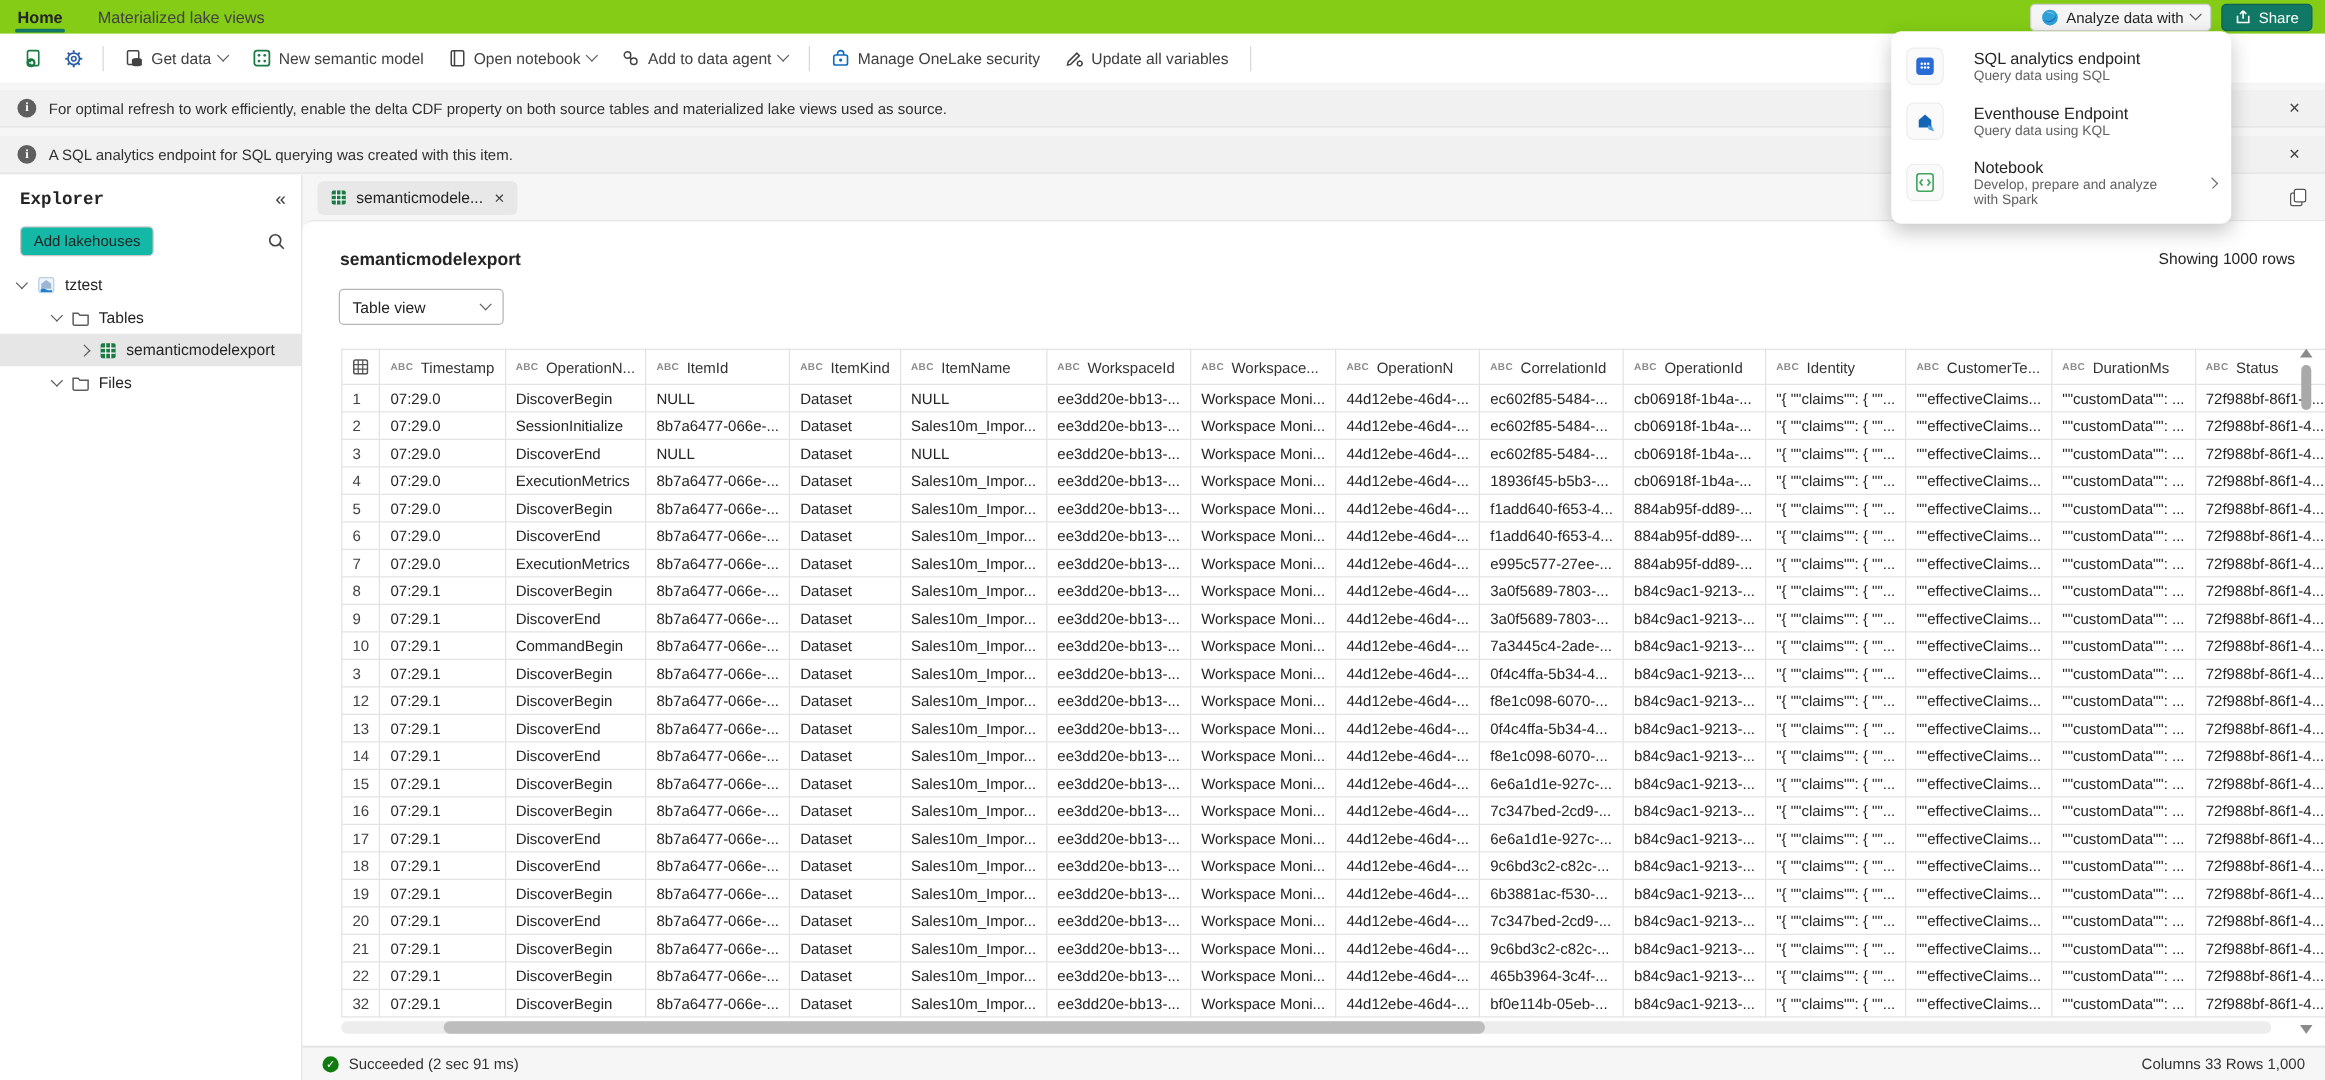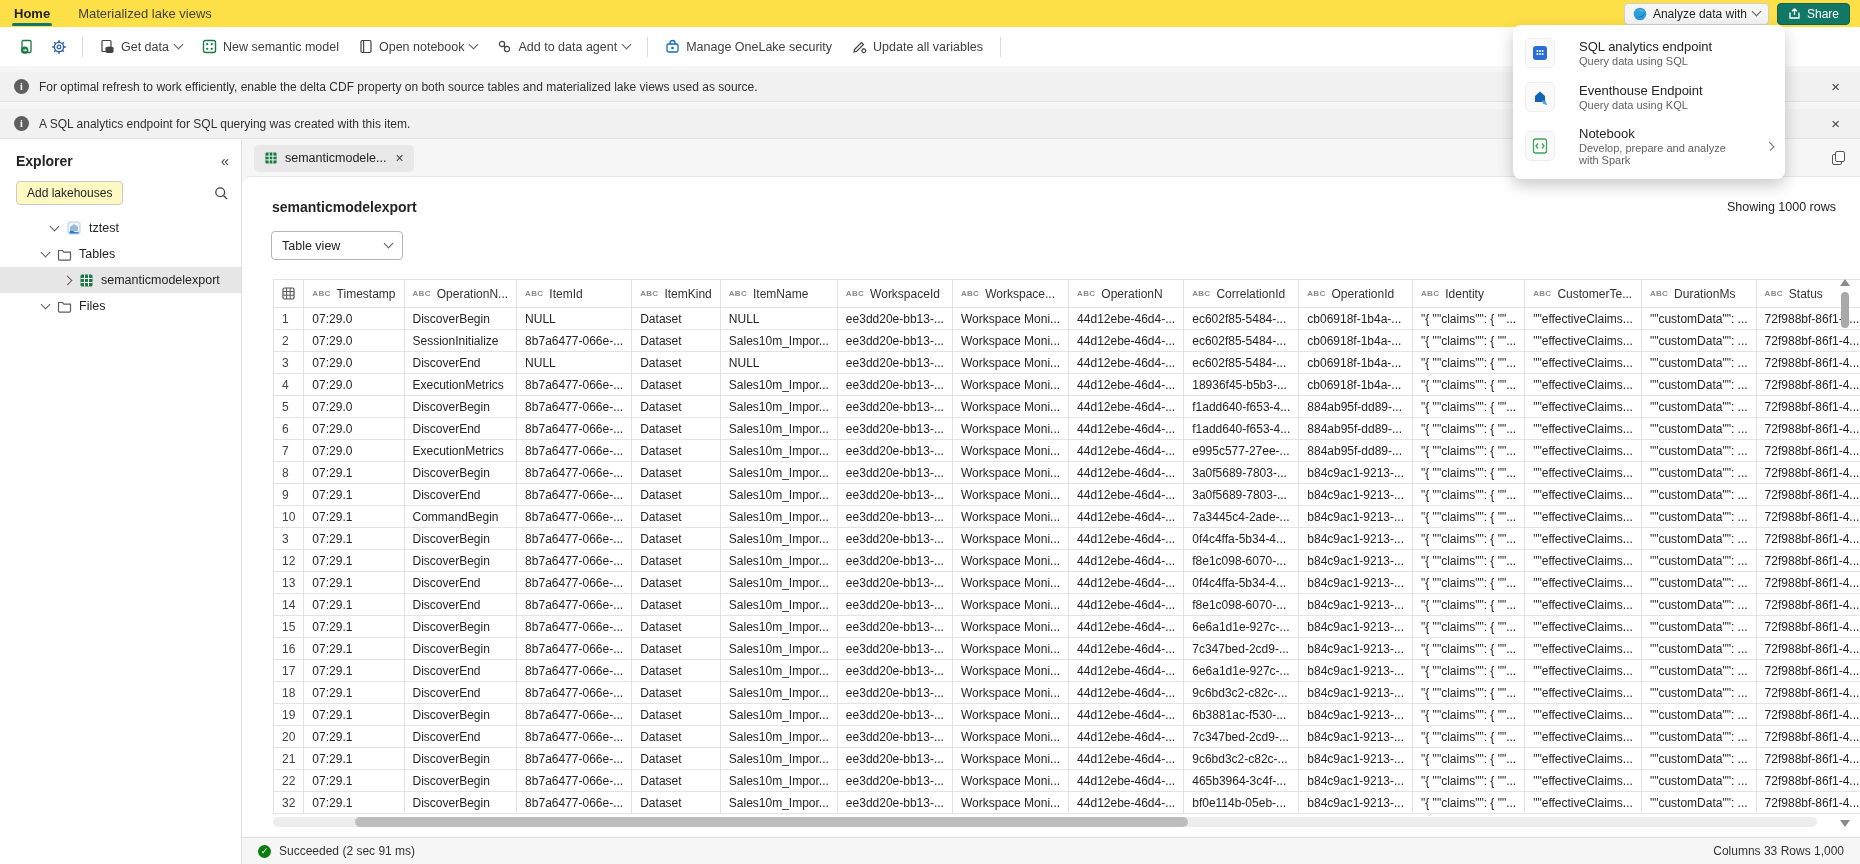--- a/index.html
+++ b/index.html
@@ -1,21 +1,21 @@
 <!DOCTYPE html>
 <html><head>
 <meta charset="utf-8">
 <style>
   * { margin:0; padding:0; box-sizing:border-box; }
   html,body { width:1860px; height:864px; overflow:hidden;
     font-family:"Liberation Sans","DejaVu Sans",sans-serif; color:#242424; background:#f6f6f6; }
   .app { position:relative; width:1860px; height:864px; }
 
   
-  .topbar { position:absolute; left:0; top:0; width:1860px; height:27px; background:#fde047; display:flex; align-items:center; }
+  .topbar { position:absolute; left:0; top:0; width:1860px; height:27px; background:#84cc16; display:flex; align-items:center; }
   .topbar .tabs { display:flex; height:100%; }
   .top-tab { padding:0 14px; font-size:13px; display:flex; align-items:center; position:relative; color:#424242; cursor:pointer; }
   .top-tab.active { color:#242424; font-weight:700; }
   .top-tab.active::after { content:""; position:absolute; left:12px; right:12px; bottom:1px; height:3px; background:#117865; border-radius:2px; }
   .topbar-right { margin-left:auto; display:flex; align-items:center; gap:8px; padding-right:10px; }
   .analyze-btn { display:flex; align-items:center; gap:6px; height:22px; padding:0 8px; background:#f5f5f5;
     border:1px solid #cfcfcf; border-radius:4px; font-size:12px; color:#242424; cursor:pointer; }
   .share-btn { display:flex; align-items:center; gap:6px; height:22px; padding:0 10px; background:#117865;
     border:1px solid #0e6354; border-radius:4px; font-size:12px; color:#fff; cursor:pointer; }
 
@@ -31,29 +31,29 @@
   .banner { position:absolute; left:0; width:1860px; height:30px; background:#f1f1f1; border-bottom:1px solid #e3e3e3;
     display:flex; align-items:center; padding:0 14px; gap:10px; font-size:12px; color:#303030; }
   .banner1 { top:72px; } .banner2 { top:109px; }
   .info-ic { width:15px; height:15px; border-radius:50%; background:#5f5f5f; color:#fff; font-size:10px; font-weight:700;
     display:flex; align-items:center; justify-content:center; font-family:"Liberation Serif","DejaVu Serif",serif; flex:0 0 auto; }
   .banner .close-x { margin-left:auto; font-size:15px; color:#424242; cursor:pointer; padding:0 6px; }
 
   
   .workspace { position:absolute; left:0; top:140px; width:1860px; height:724px; display:flex; }
   .explorer { width:242px; background:#fff; border-right:1px solid #e0e0e0; position:relative; flex:0 0 auto; }
-  .exp-head { display:flex; align-items:flex-end; padding:12px 12px 4px 16px; }
+  .exp-head { display:flex; align-items:flex-start; padding:12px 12px 4px 16px;font-family:Liberation Mono, monospace; }
   .exp-title { font-size:14px; font-weight:700; }
   .collapse-ic { margin-left:auto; font-size:15px; color:#424242; cursor:pointer; }
   .exp-actions { display:flex; align-items:center; padding:8px 12px 10px 16px; }
-  .add-lakehouses { font-size:12px; padding:4px 10px; border:1px solid #c9c9c9; border-radius:4px; background:#fef9c3; cursor:pointer; color:#242424; }
+  .add-lakehouses { font-size:12px; padding:4px 10px; border:1px solid #c9c9c9; border-radius:4px; background:#14b8a6; cursor:pointer; color:#242424; }
   .search-ic { margin-left:auto; cursor:pointer; display:flex; }
   .tree-row { display:flex; align-items:center; height:26px; font-size:12.5px; gap:7px; cursor:pointer; color:#242424; }
   .tree-row.sel { background:#e6e6e6; }
-  .lv0 { padding-left:12px;margin-left:37px; } .lv1 { padding-left:40px; } .lv2 { padding-left:62px; }
+  .lv0 { padding-left:12px; } .lv1 { padding-left:40px; } .lv2 { padding-left:62px; }
   .tree-chev { width:10px; display:flex; justify-content:center; }
   .tree-chev .chev { border-color:#5c5c5c; }
 
   
   .content { position:relative; flex:1 1 auto; }
   .tabstrip { position:absolute; left:0; top:0; right:0; height:36px; display:flex; align-items:center; }
   .doc-tab { margin-left:12px; height:27px; background:#e8e8e8; border-radius:5px; display:flex; align-items:center; gap:7px;
     padding:0 10px; font-size:12.5px; color:#242424; cursor:pointer; }
   .doc-tab .x { font-size:14px; color:#424242; margin-left:2px; }
   .copy-ic { margin-left:auto; margin-right:14px; position:relative; width:14px; height:14px; cursor:pointer; }

